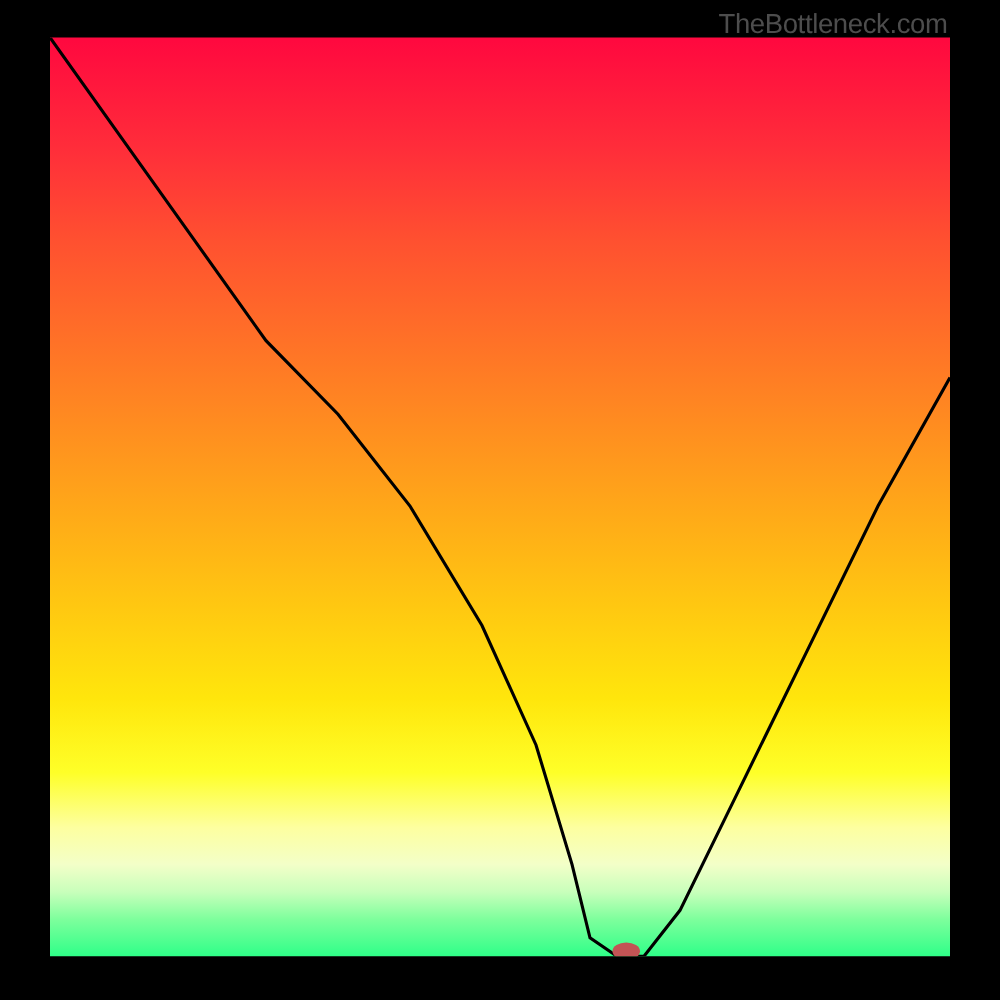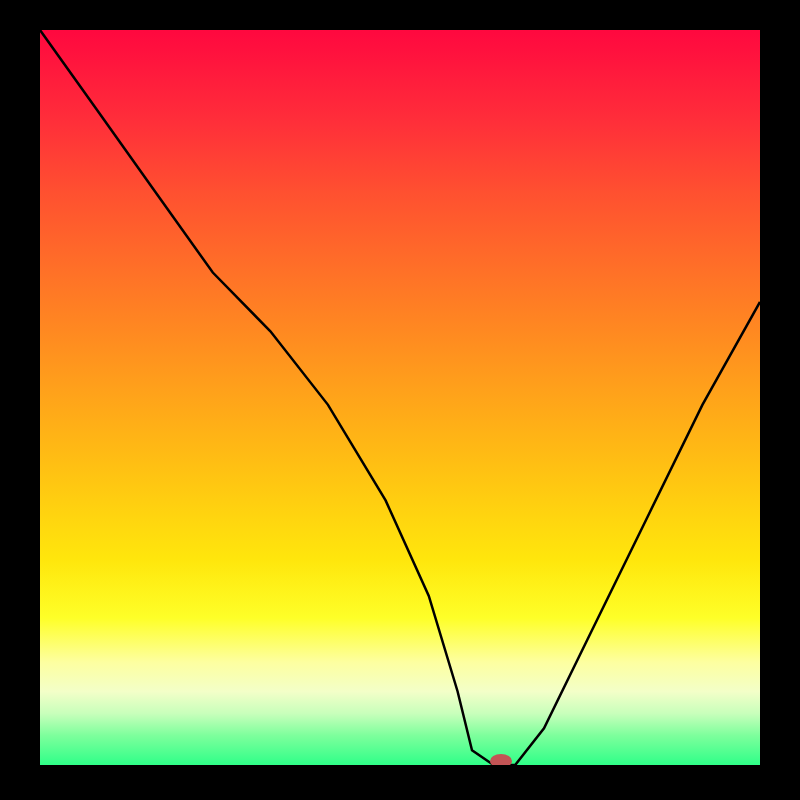--- a/index.html
+++ b/index.html
@@ -54,20 +54,21 @@
     font-size: 22px;
     font-weight: 500;
     letter-spacing: -0.3px;
   }
 </style>
 </head>
 <body>
 
 <div class="frame">
 
+  <div class="attribution">TheBottleneck.com</div>
 
   <div class="plot">
     <svg viewBox="0 0 720 735" preserveAspectRatio="none">
       <path fill="none" stroke="#000" stroke-width="2.5" d="
               M 0 0
               L 57.6 80.85
               L 115.2 161.70
               L 172.8 242.55
               L 230.4 301.35
               L 288.0 374.85

